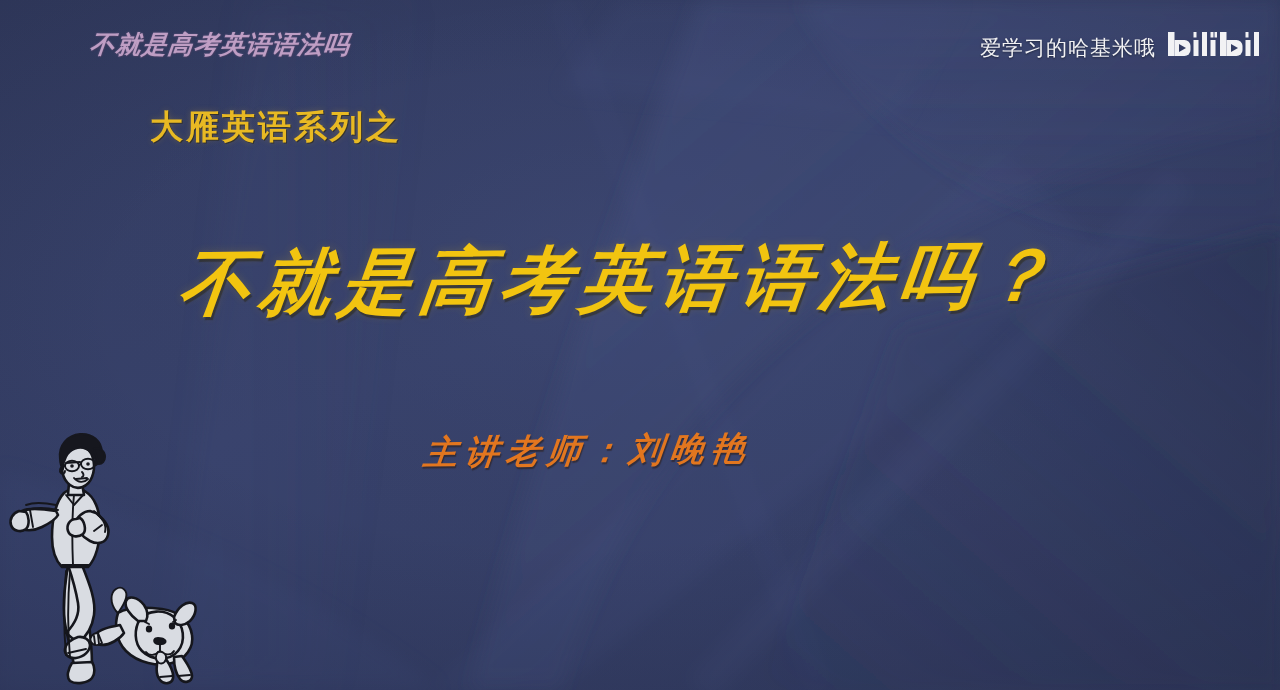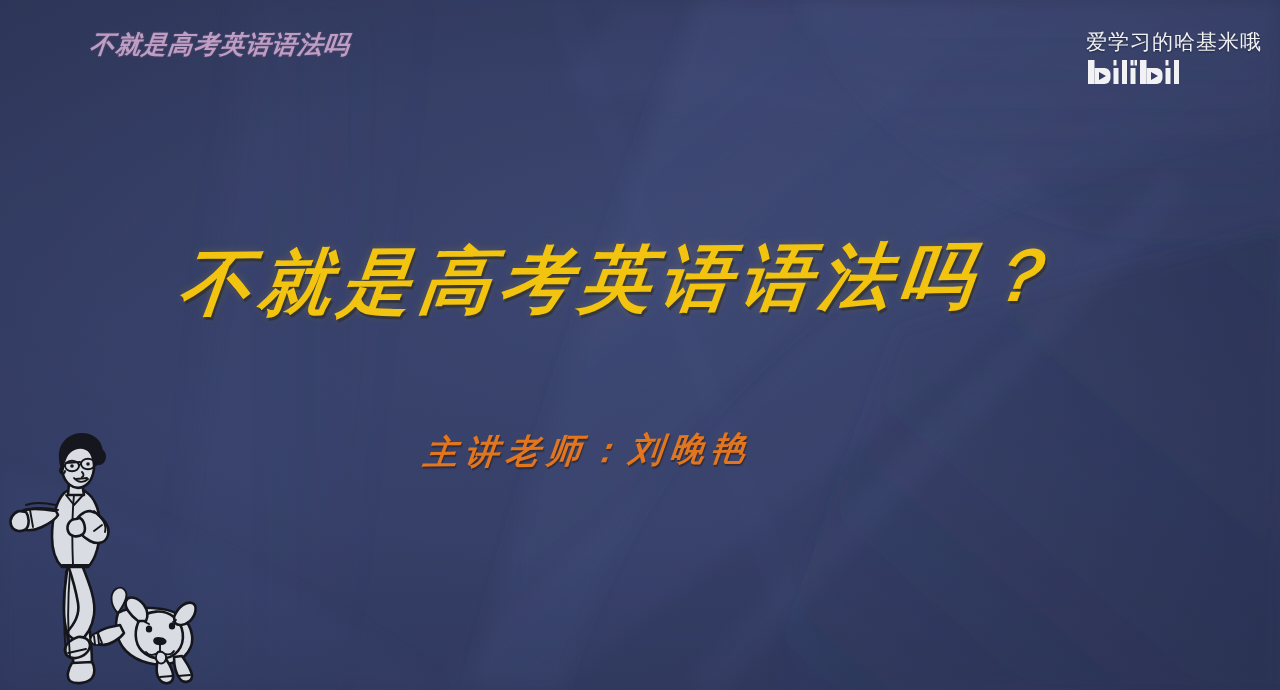--- a/index.html
+++ b/index.html
@@ -51,24 +51,23 @@
     font-family: "DejaVu Serif", "Liberation Serif", serif;
     transform: skewX(-6deg);
     white-space: nowrap;
   }
 
   .channel-wrap {
     position: absolute;
     right: 18px;
     top: 28px;
     display: flex;
-    align-items: flex-start;
-    gap: 0;
-    white-space: nowrap;
-    flex-direction: column;
+    align-items: flex-end;
+    gap: 10px;
+    white-space: nowrap;
   }
   .channel-name {
     font-size: 21px;
     color: #f2f2f4;
     font-weight: 500;
     letter-spacing: 1px;
     text-shadow: 0 1px 2px rgba(0,0,0,0.45);
   }
   .bili-logo {
     display: block;
@@ -216,20 +215,21 @@
 
           <rect x="159" y="24" width="10" height="32"></rect>
           <rect x="159" y="8" width="6" height="11"></rect>
 
           <rect x="176" y="8" width="10" height="48"></rect>
         </g>
       </svg>
     </span>
   </div>
 
+  <div class="series-label">大雁英语系列之</div>
 
   <div class="main-title">不就是高考英语语法吗？</div>
 
   <div class="teacher-line">主讲老师：刘晚艳</div>
 
   <svg class="illus" viewBox="0 0 210 270">
     <defs>
       <style>
         .ln  { fill:none; stroke:#15161c; stroke-width:2.6; stroke-linecap:round; stroke-linejoin:round; }
         .lnT { fill:none; stroke:#15161c; stroke-width:1.9; stroke-linecap:round; stroke-linejoin:round; }

